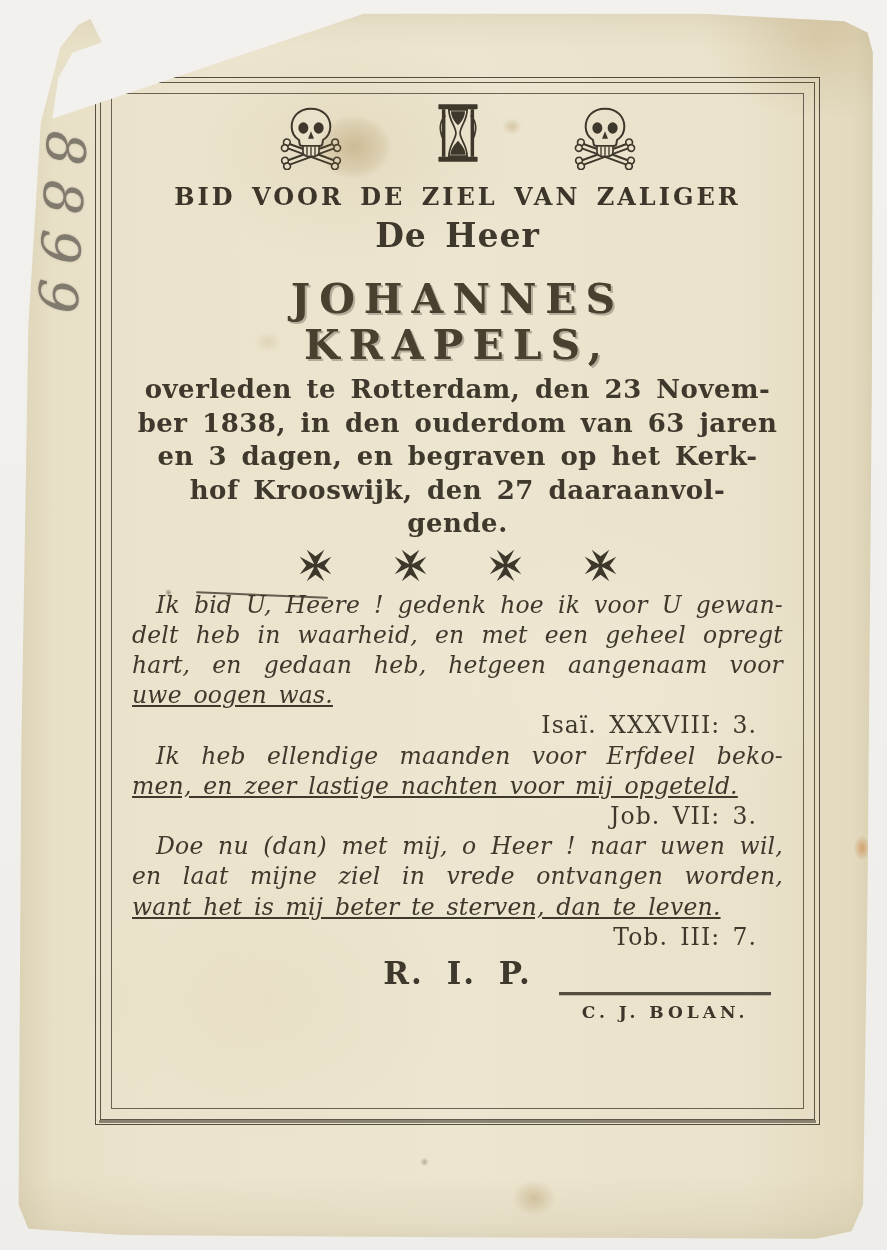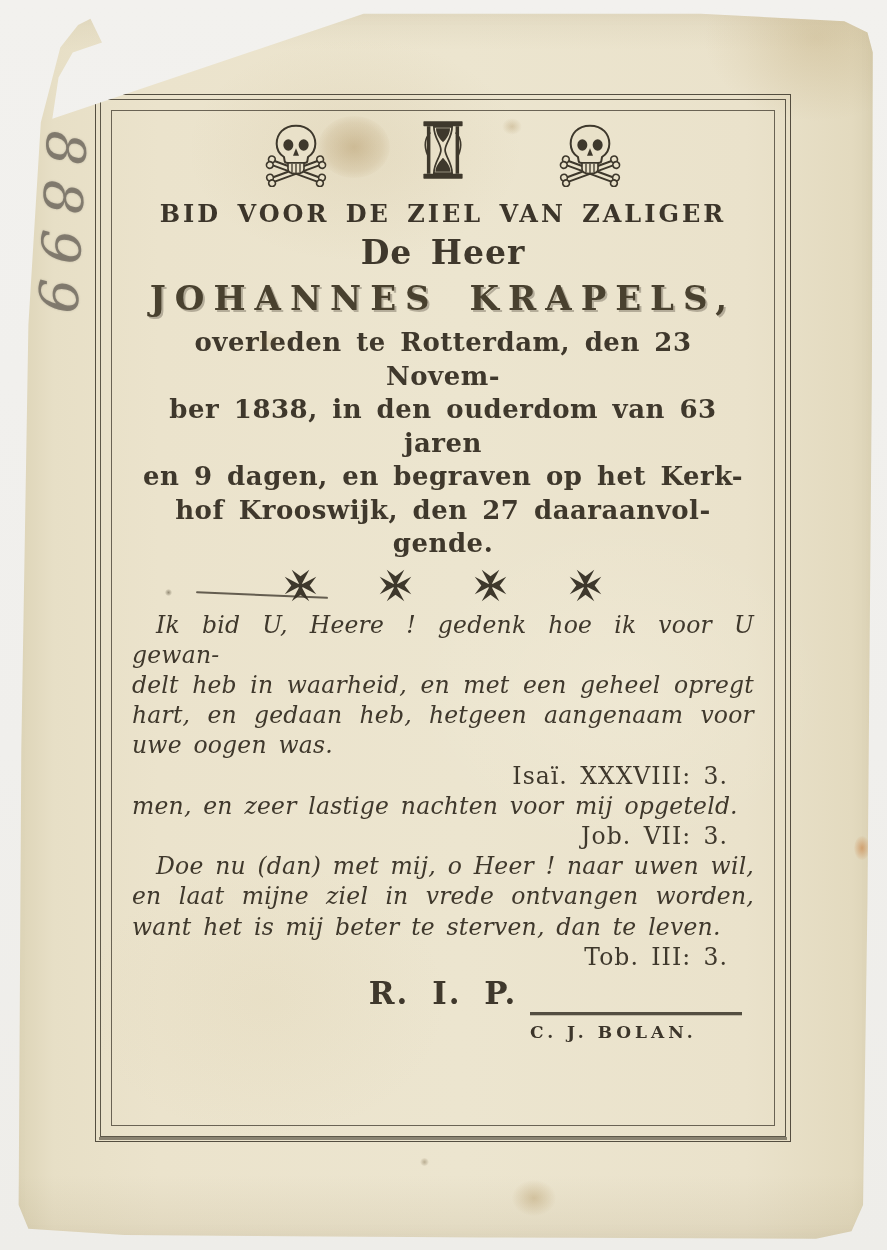--- a/index.html
+++ b/index.html
@@ -32,54 +32,54 @@
   
   .inv{
     position:absolute;left:-38px;top:198px;
     transform:rotate(93deg);
     font-family:"DejaVu Serif",serif;font-style:italic;
     font-size:54px;letter-spacing:15px;color:rgba(110,104,94,.78);
     text-shadow:0 0 2px rgba(110,104,94,.35);
     white-space:nowrap;
   }
   
-  .frame-outer{position:absolute;left:95px;top:94px;width:694px;height:1046px;border:1.8px solid rgba(58,52,40,.85);}
+  .frame-outer{position:absolute;left:95px;top:77px;width:694px;height:1046px;border:1.8px solid rgba(58,52,40,.85);padding-left:29px;}
   .frame-mid{position:absolute;inset:4px;border:1.7px solid rgba(58,52,40,.8);}
   .frame-mid::after{ 
     content:"";position:absolute;left:-2px;right:-2px;bottom:-4px;height:3px;
     background:rgba(58,52,40,.55);filter:blur(.4px);
   }
   .frame-inner{position:absolute;inset:10px;border:1.3px solid rgba(63,56,44,.75);}
   .content{
     position:absolute;inset:10px 20px 14px 20px;
     color:#3f382c;text-align:center;
   }
   
   .icons-row{display:flex;justify-content:center;align-items:flex-start;gap:84px;margin-top:-4px;height:70px;}
   .icons-row .skl{margin-top:6px;}
   
   .headline{margin-top:12px;font-weight:bold;font-size:24px;line-height:30px;letter-spacing:3px;word-spacing:5px;color:#3c352a;}
   .honorific{margin-top:4px;font-weight:bold;font-size:33px;line-height:40px;letter-spacing:1px;word-spacing:6px;text-align:center;}
   .name{
-    margin-top:2px;font-weight:bold;font-size:34px;line-height:46px;letter-spacing:9px;word-spacing:10px;
+    margin-top:20px;font-weight:bold;font-size:41px;line-height:46px;letter-spacing:9px;word-spacing:10px;
     color:#49412f;text-shadow:2px 2px 0 rgba(70,62,48,.33), -0.5px -0.5px 0 rgba(236,229,208,.8);
   }
   
   .obituary{margin-top:5px;font-weight:bold;font-size:26px;line-height:33.5px;letter-spacing:.5px;word-spacing:5px;}
   
   .crosses{margin-top:7px;height:42px;display:flex;justify-content:center;gap:60px;}
   
   .quotes{font-style:italic;font-size:23.5px;line-height:30.2px;letter-spacing:.2px;word-spacing:4px;text-align:left;}
   .qline{text-align:justify;text-align-last:justify;white-space:normal;}
   .qline.first{text-indent:24px;}
-  .qline.last{text-align-last:left;}
+  .qline.last{text-align-last:left;text-decoration:underline;}
   .cite{font-style:normal;font-weight:normal;text-align:right;padding-right:26px;letter-spacing:1px;word-spacing:4px;}
   
   .rip{font-weight:bold;font-size:31px;line-height:42px;word-spacing:10px;letter-spacing:2px;}
-  .printer{width:212px;margin:-2px 12px 0 auto;text-align:left;}
+  .printer{width:212px;margin:-2px 12px 0 auto;text-align:center;}
   .printer .rule{height:2.6px;background:rgba(58,52,40,.85);margin-bottom:7px;box-shadow:0 1px 0 rgba(58,52,40,.25);}
   .printer .pname{font-weight:bold;font-size:17px;letter-spacing:4px;color:#3c352a;}
   
   .stain{position:absolute;border-radius:50%;pointer-events:none;}
   .st1{left:318px;top:116px;width:72px;height:62px;background:radial-gradient(ellipse at 50% 50%,rgba(150,112,50,.30),rgba(150,112,50,.12) 55%,transparent 75%);}
   .st2{left:502px;top:118px;width:20px;height:17px;background:radial-gradient(ellipse,rgba(150,115,55,.26),transparent 70%);}
   .st3{left:512px;top:1180px;width:44px;height:36px;background:radial-gradient(ellipse,rgba(158,122,58,.30),transparent 72%);}
   .st4{left:854px;top:836px;width:16px;height:24px;background:radial-gradient(ellipse,rgba(196,118,52,.55),transparent 75%);}
   .st5{left:165px;top:589px;width:7px;height:7px;background:radial-gradient(circle,rgba(80,70,50,.55),transparent 75%);}
   .st6{left:420px;top:1158px;width:9px;height:8px;background:radial-gradient(circle,rgba(110,90,55,.4),transparent 75%);}
@@ -162,21 +162,21 @@
               </svg>
             </div>
 
             <div class="headline">BID VOOR DE ZIEL VAN ZALIGER</div>
             <div class="honorific">De Heer</div>
             <div class="name">JOHANNES KRAPELS,</div>
 
             <div class="obituary">
               <div>overleden te Rotterdam, den 23 Novem-</div>
               <div>ber 1838, in den ouderdom van 63 jaren</div>
-              <div>en 9 dagen, en begraven op het Kerk-</div>
+              <div>en 3 dagen, en begraven op het Kerk-</div>
               <div>hof Krooswijk, den 27 daaraanvol-</div>
               <div>gende.</div>
             </div>
 
             <div class="crosses">
               <svg width="35" height="35" viewBox="0 0 40 40">
                   <g class="ink">
                     <path d="M20 21 L10 2 L20 9.5 L30 2 Z"></path>
                     <path d="M19 20 L38 10 L30.5 20 L38 30 Z"></path>
                     <path d="M20 19 L30 38 L20 30.5 L10 38 Z"></path>
@@ -215,28 +215,29 @@
 
             <div class="quotes">
               <div>
                 <div class="qline first">Ik bid U, Heere !  gedenk hoe ik voor U gewan-</div>
                 <div class="qline">delt heb in waarheid, en met een geheel opregt</div>
                 <div class="qline">hart, en gedaan heb, hetgeen aangenaam voor</div>
                 <div class="qline last">uwe oogen was.</div>
                 <div class="cite">Isaï. XXXVIII: 3.</div>
               </div>
               <div>
+                <div class="qline first">Ik heb ellendige maanden voor Erfdeel beko-</div>
                 <div class="qline last">men, en zeer lastige nachten voor mij opgeteld.</div>
                 <div class="cite">Job. VII: 3.</div>
               </div>
               <div>
                 <div class="qline first">Doe nu (dan) met mij, o Heer ! naar uwen wil,</div>
                 <div class="qline">en laat mijne ziel in vrede ontvangen worden,</div>
                 <div class="qline last">want het is mij beter te sterven, dan te leven.</div>
-                <div class="cite">Tob. III: 3.</div>
+                <div class="cite">Tob. III: 7.</div>
               </div>
             </div>
 
             <div class="rip">R. I. P.</div>
 
             <div class="printer">
               <div class="rule"></div>
               <div class="pname">C. J. BOLAN.</div>
             </div>
 

